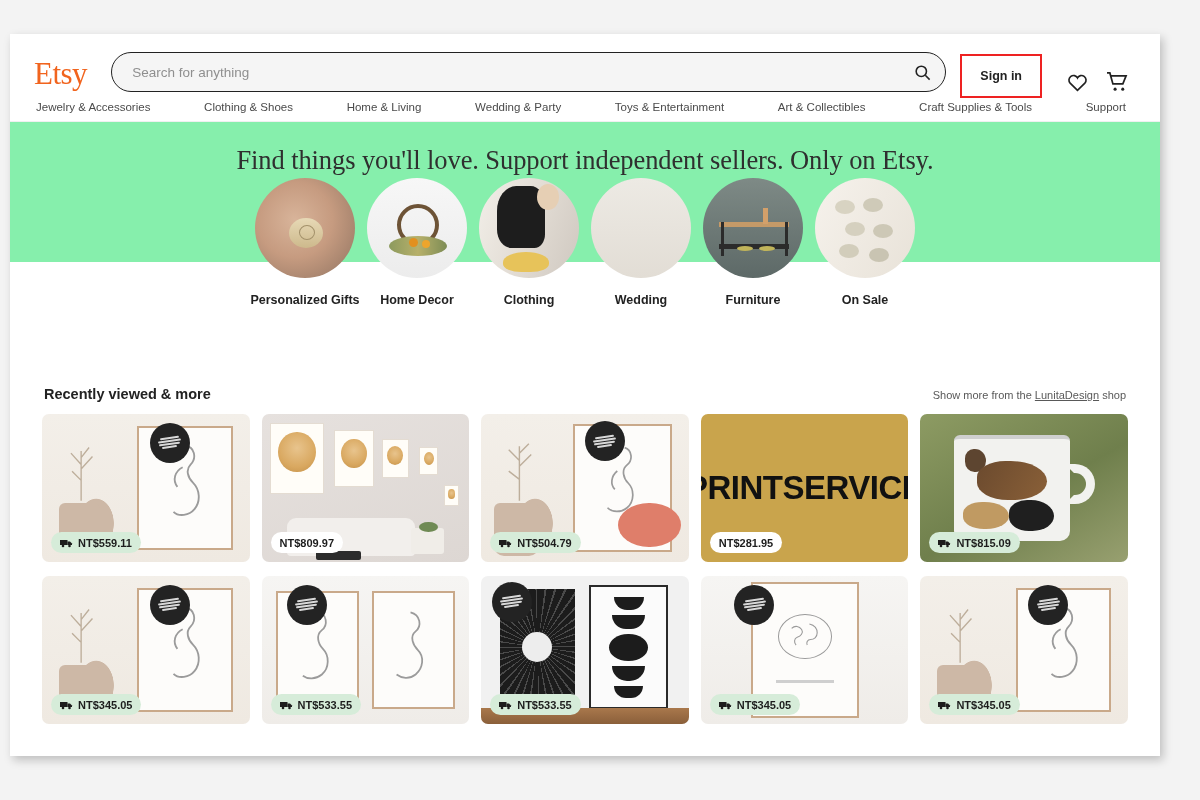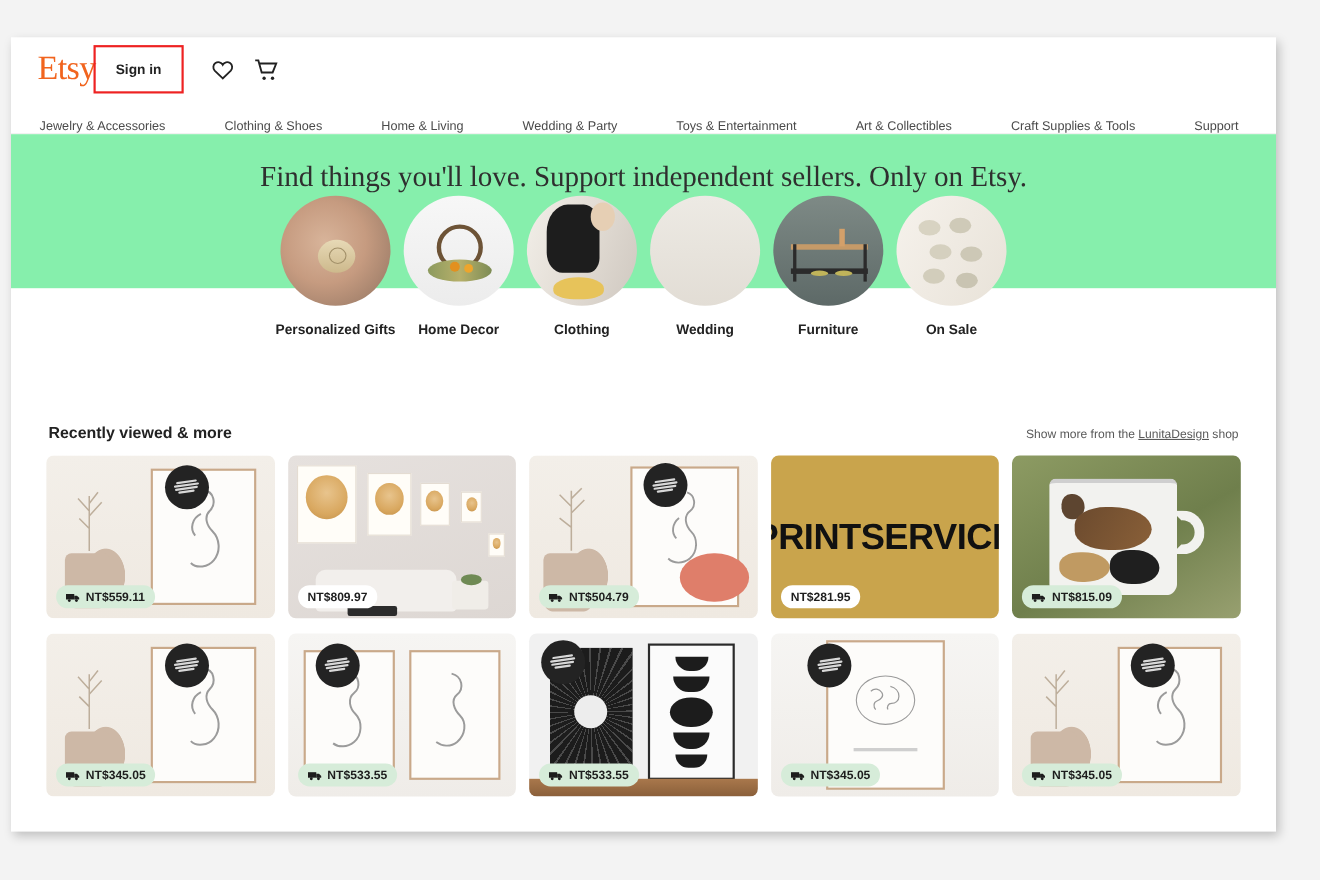--- a/index.html
+++ b/index.html
@@ -25,21 +25,21 @@
     box-shadow: 3px 4px 9px rgba(0,0,0,0.22);
     overflow: hidden;
   }
 
   
   .header {
     position: relative;
     height: 58px;
     background: #fff;
     display: flex;
-    align-items: center;
+    align-items: flex-end;
     padding: 0 22px 0 24px;
   }
   .logo {
     font-family: "Liberation Serif", serif;
     font-size: 31px;
     color: #f1641e;
     letter-spacing: -0.5px;
     line-height: 1;
     padding-bottom: 3px;
   }
@@ -88,21 +88,21 @@
   .icon-btn {
     border: none; background: transparent; cursor: pointer;
     padding: 0 9px;
     display: flex; align-items: center;
   }
 
   
   .nav {
     height: 30px;
     display: flex;
-    align-items: flex-end;
+    align-items: center;
     justify-content: space-between;
     padding: 0 34px 0 26px;
     background: #fff;
     border-bottom: 1px solid #f0f0f0;
   }
   .nav-item {
     font-size: 11.5px;
     color: #4a4a4a;
     cursor: pointer;
     white-space: nowrap;
@@ -314,20 +314,29 @@
 </style>
 </head>
 <body>
 
 <div id="screen">
 <div id="browser">
 
   <div class="header">
     <div class="logo">Etsy</div>
 
+    <div class="search-wrap">
+      <input class="search-input" type="text" placeholder="Search for anything" style="">
+      <button class="search-btn">
+        <svg width="19" height="19" viewBox="0 0 24 24" fill="none" stroke="#222" stroke-width="2">
+          <circle cx="10.5" cy="10.5" r="6.5"></circle>
+              <line x1="15.5" y1="15.5" x2="21" y2="21"></line>
+        </svg>
+      </button>
+    </div>
 
     <button class="signin-btn">Sign in</button>
 
     <button class="icon-btn">
       <svg width="21" height="20" viewBox="0 0 24 22" fill="none" stroke="#222" stroke-width="1.9">
         <path d="M12 20.5 3.6 12.3a5.2 5.2 0 1 1 8.4-6 5.2 5.2 0 1 1 8.4 6z"></path>
       </svg>
     </button>
 
     <button class="icon-btn">

